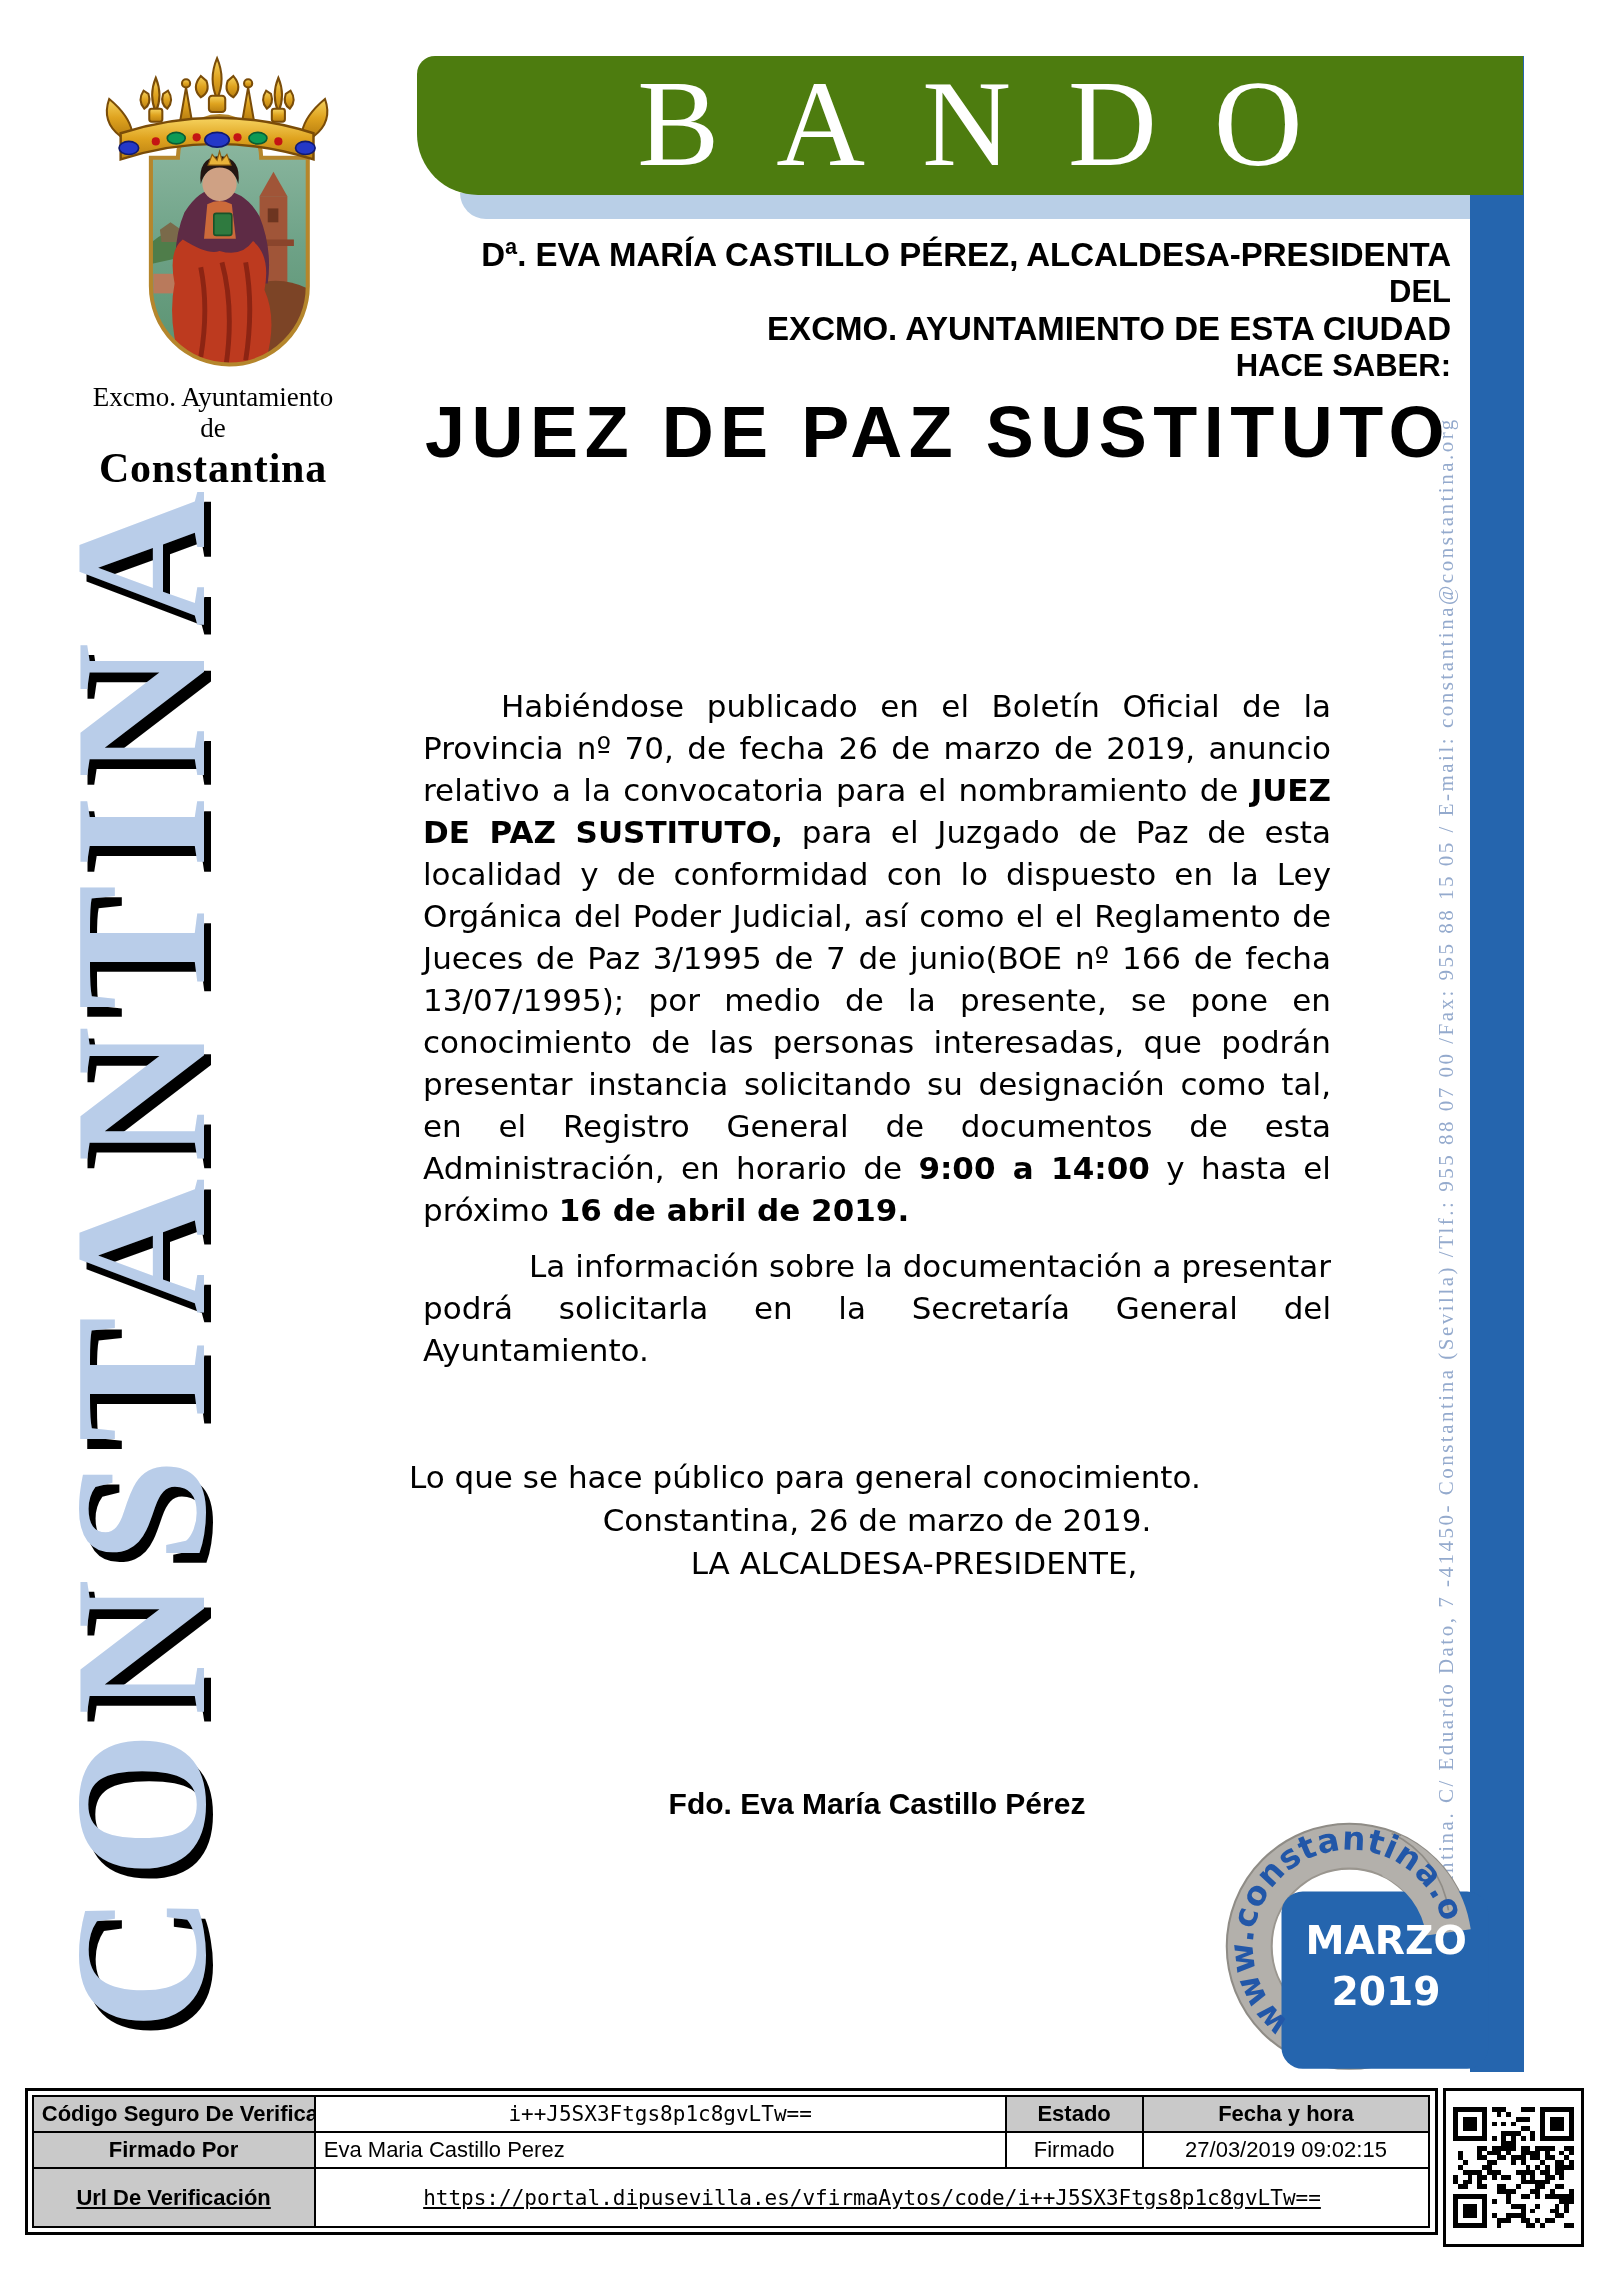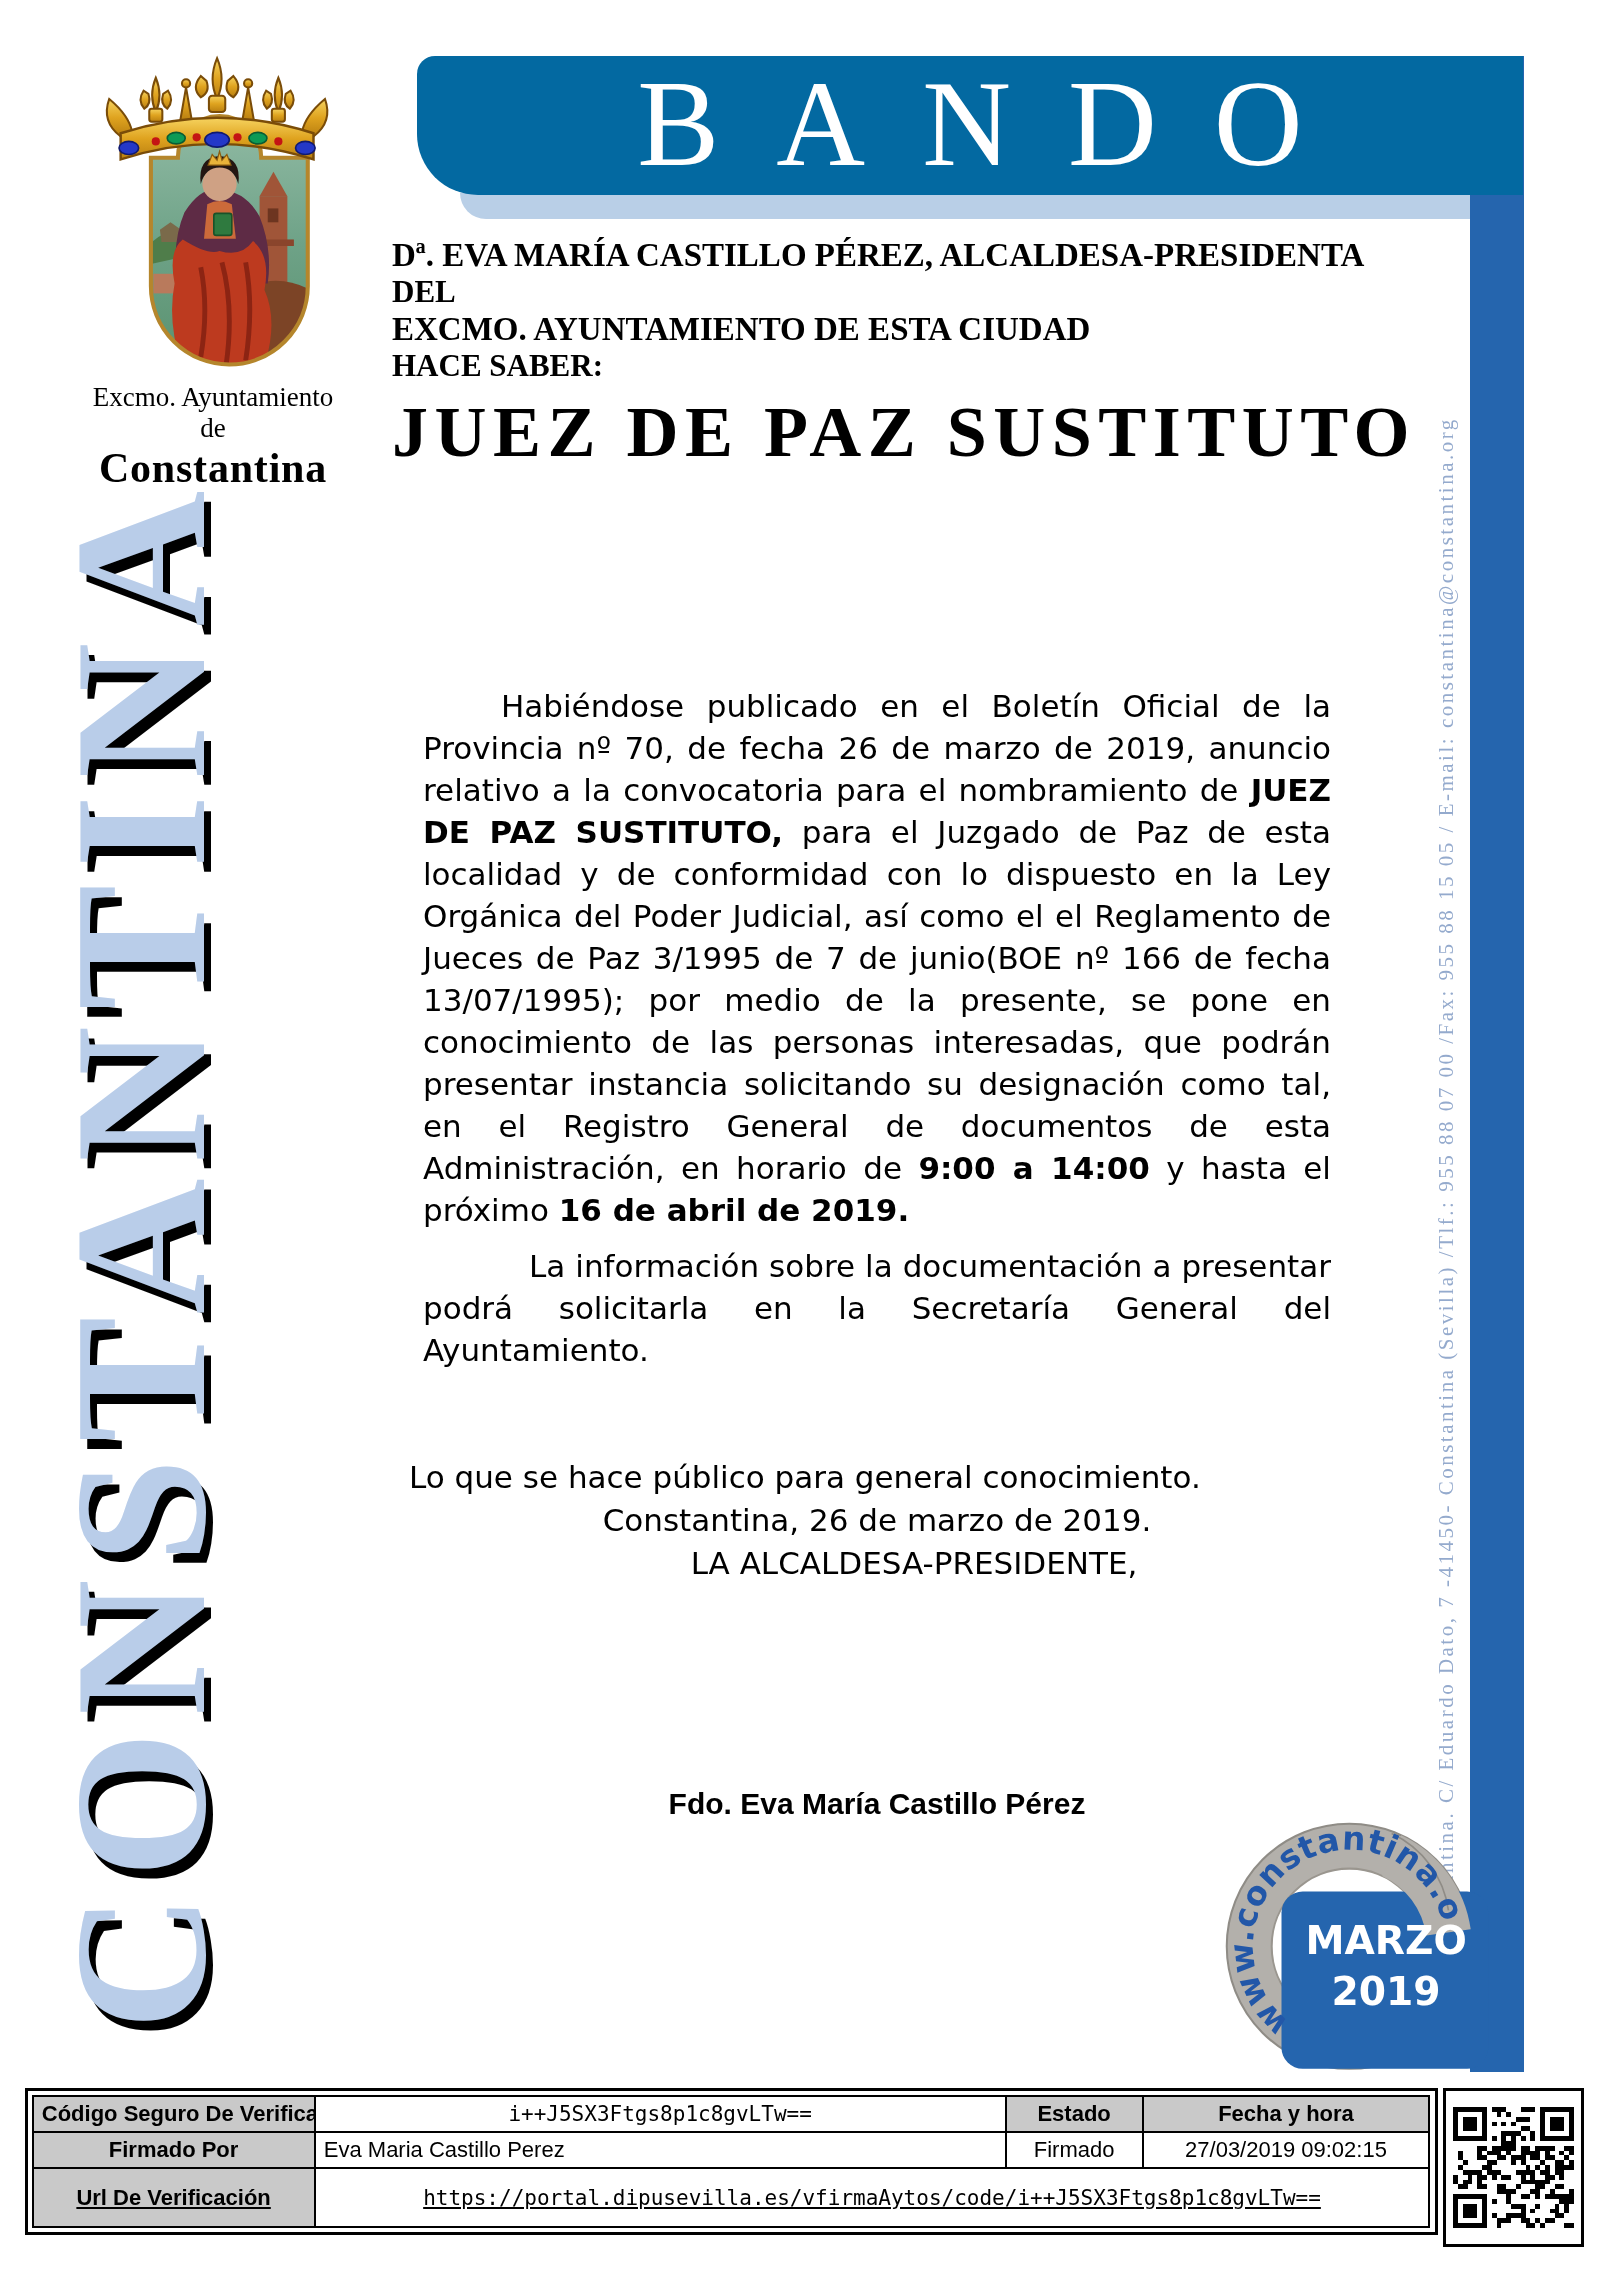--- a/index.html
+++ b/index.html
@@ -3,21 +3,21 @@
 <meta charset="utf-8">
 <style>
   html,body{margin:0;padding:0;background:#fff;}
   #page{position:relative;width:1622px;height:2295px;background:#ffffff;overflow:hidden;
         font-family:"Liberation Sans",sans-serif;color:#000;}
 
   
   .right-bar{position:absolute;left:1470px;top:56px;width:54px;height:2016px;background:#2565ae;}
   .light-strip{position:absolute;left:460px;top:193px;width:1010px;height:26px;background:#b9cfe7;
                border-bottom-left-radius:29px;}
-  .banner{position:absolute;left:417px;top:56px;width:1106px;height:139px;background:#0369a1;
+  .banner{position:absolute;left:417px;top:56px;width:1106px;height:139px;background:#4d7c0f;
           border-radius:18px 0 0 61px;text-align:center;}
   .banner-title{font-family:"Liberation Serif",serif;font-size:123px;line-height:136px;
                 color:#fff;letter-spacing:57px;padding-left:57px;}
   .contact-strip{position:absolute;left:1419px;top:219px;width:51px;height:1852px;background:#fff;
                  border-top-left-radius:45px;}
   .contact-text{position:absolute;left:1425px;top:2012px;transform:rotate(-90deg);transform-origin:0 0;
                 white-space:nowrap;font-family:"Liberation Serif",serif;font-size:21px;line-height:43px;
                 letter-spacing:2.5px;color:#94aacd;}
 
   
@@ -25,21 +25,21 @@
   .crest svg{display:block;}
   .crest-cap1{font-family:"Liberation Serif",serif;font-size:27px;margin-top:1.6px;}
   .crest-cap2{font-family:"Liberation Serif",serif;font-size:42px;font-weight:bold;margin-top:0px;letter-spacing:0.8px;}
 
   
   .watermark{position:absolute;left:61px;top:2030px;transform:rotate(-90deg);transform-origin:0 0;
              white-space:nowrap;font-family:"Liberation Serif",serif;font-weight:bold;font-size:188px;
              line-height:0.85;letter-spacing:16.4px;color:#b9cde9;text-shadow:-9.8px 7.4px 0 #000;}
 
   
-  .header{position:absolute;left:392px;top:236px;width:1047px;text-align:left;font-weight:bold;font-family:Liberation Serif, serif;}
+  .header{position:absolute;left:404px;top:236px;width:1047px;text-align:right;font-weight:bold;}
   .header .h-line1{font-size:33px;line-height:38px;}
   .header .h-line2{font-size:31px;line-height:36px;}
   .header .h-line3{font-size:33px;line-height:38px;}
   .header .h-line4{font-size:31px;line-height:36px;}
   .header .h-title{font-size:72px;line-height:75px;letter-spacing:6.5px;margin-top:11.4px;}
 
   
   .bodytext{position:absolute;left:409px;top:671px;width:936px;font-family:"DejaVu Sans",sans-serif;
             font-size:31px;line-height:42px;text-align:justify;}
   .bodytext p{margin:14px;}

